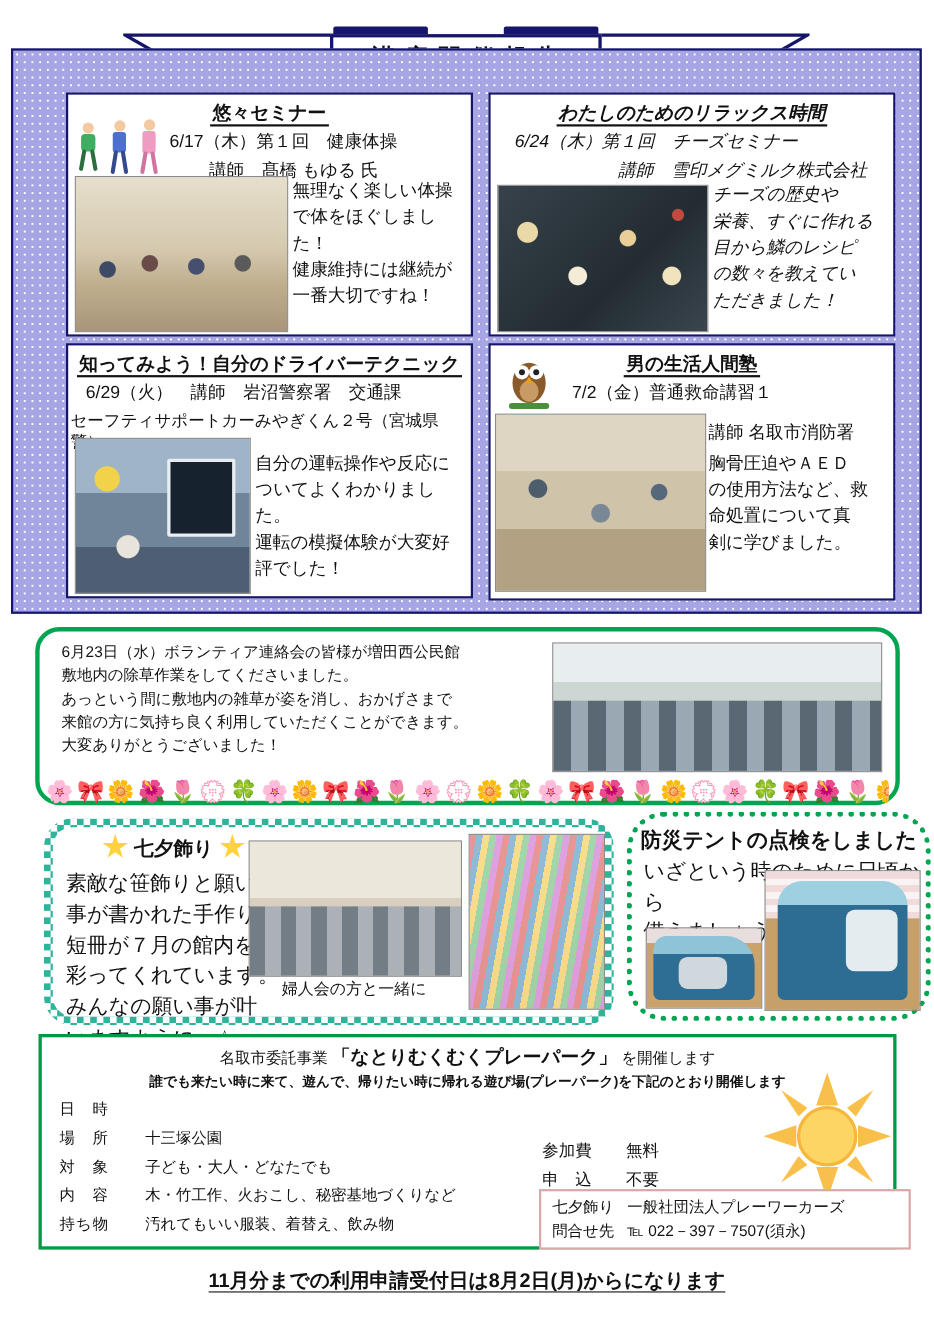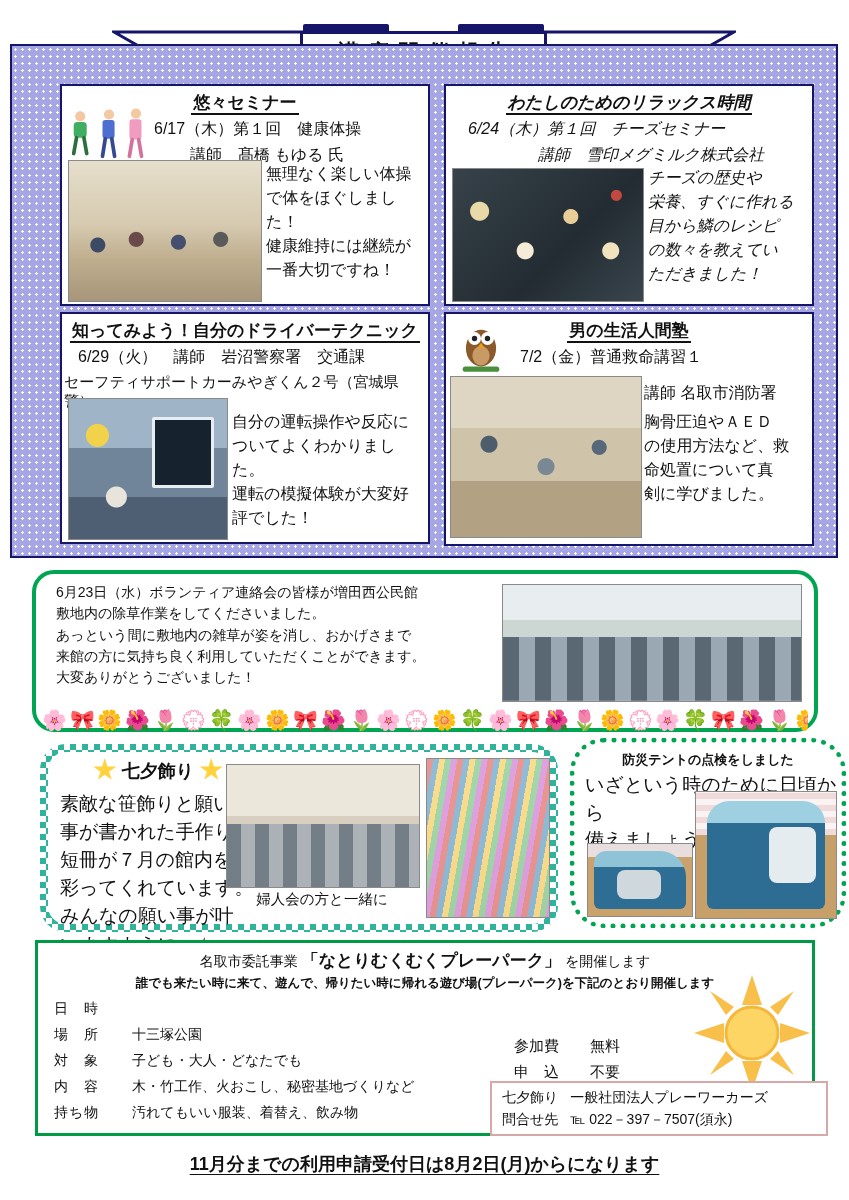--- a/index.html
+++ b/index.html
@@ -23,21 +23,21 @@
       background-image:radial-gradient(#ffffff 1.1px, rgba(255,255,255,0) 1.3px);background-size:7px 7px;}
   .card{position:absolute;background:#fff;border:2px solid #15156a;box-sizing:border-box;}
   .card1{left:48px;top:38px;width:370px;height:222px;}
   .card2{left:432px;top:38px;width:370px;height:222px;font-style:italic;}
   .card3{left:48px;top:266px;width:370px;height:232px;}
   .card4{left:432px;top:266px;width:370px;height:234px;}
   .card-title{text-align:center;font-weight:bold;font-size:17px;margin-top:5px;}
   .card-title span{border-bottom:2px solid #111;padding:0 2px 1px;}
   .card-line{font-size:16px;margin-top:5px;}
   .card1 .l1{padding-left:92px;}  .card1 .l2{padding-left:128px;}
-  .card2 .l1{padding-left:22px;}  .card2 .l2{padding-left:92px;}
+  .card2 .l1{padding-left:22px;}  .card2 .l2{padding-left:92px;text-align:center;}
   .card3 .l1{padding-left:16px;}  .card3 .l2{padding-left:2px;font-size:15px;}
   .card4 .l1{padding-left:74px;}
   .card4 .l2{position:absolute;left:198px;top:64px;padding:0;}
   .card-body{position:absolute;font-size:16px;line-height:1.5;}
   .card1 .card-body{left:204px;top:76px;width:162px;}
   .card2 .card-body{left:202px;top:80px;width:164px;}
   .card3 .card-body{left:170px;top:96px;width:196px;}
   .card4 .card-body{left:198px;top:96px;width:168px;}
   .pre{white-space:pre-line;}
   .photo{position:absolute;border:1px solid #8a8a8a;overflow:hidden;}
@@ -113,35 +113,35 @@
   .star{display:inline-block;width:24px;height:24px;vertical-align:-5px;background:#ffd23e;
     clip-path:polygon(50% 0%,61% 35%,98% 35%,68% 57%,79% 91%,50% 70%,21% 91%,32% 57%,2% 35%,39% 35%);}
   .tbody{position:absolute;left:12px;top:38px;width:204px;font-size:19px;line-height:1.48;}
   .tbox-inner .ph-tgroup{left:178px;top:12px;width:192px;height:122px;}
   .tcaption{position:absolute;left:178px;top:138px;width:192px;text-align:center;font-size:14.5px;}
   .tbox-inner .ph-ttree{left:378px;top:6px;width:122px;height:158px;}
 
   
   .bbox{position:absolute;left:570px;top:738px;width:276px;height:190px;background:#fff;
     border:5px dotted #00a551;border-radius:34px;box-sizing:border-box;}
-  .btitle{margin:8px 6px 0;font-weight:bold;font-size:13px;text-align:center;}
+  .btitle{margin:8px 6px 0;font-weight:bold;font-size:19px;text-align:center;}
   .bbody{margin:2px 0 0 10px;font-size:19px;line-height:1.45;}
   .bbox .ph-tent1{left:12px;top:100px;width:104px;height:72px;}
   .bbox .ph-tent2{left:120px;top:48px;width:140px;height:126px;}
 
   
   .pbox{position:absolute;left:35px;top:940px;width:780px;height:196px;background:#fff;
     border:3px solid #009944;box-sizing:border-box;}
   .pintro{position:relative;z-index:1;text-align:center;margin-top:6px;font-size:14px;}
   .ptitle{font-size:17px;font-weight:bold;}
   .psub{position:relative;z-index:1;text-align:center;font-size:12.5px;font-weight:bold;margin-top:3px;}
   .prow{position:relative;z-index:1;display:flex;margin:8px 0 0 16px;font-size:14px;}
   .plabel{flex:none;width:60px;margin-right:18px;letter-spacing:1px;}
   .pnote{font-weight:bold;}
-  .pright{position:absolute;z-index:1;left:476px;top:94px;font-size:15px;}
+  .pright{position:absolute;z-index:1;left:455px;top:94px;font-size:15px;}
   .prrow{display:flex;margin-bottom:7px;}
   .prlabel{flex:none;width:58px;margin-right:18px;}
   .orgbox{position:absolute;z-index:2;left:452px;top:138px;width:338px;background:#fff;
     border:2px solid #d8a7a7;padding:4px 10px;font-size:14px;line-height:1.55;box-sizing:border-box;}
   .orow{display:flex;}
   .olabel{flex:none;margin-right:12px;}
   .sun{position:absolute;right:0px;top:30px;width:120px;height:120px;z-index:0;}
 
   
   .footer{position:absolute;left:0;right:0;top:1152px;text-align:center;font-size:18px;font-weight:bold;}

